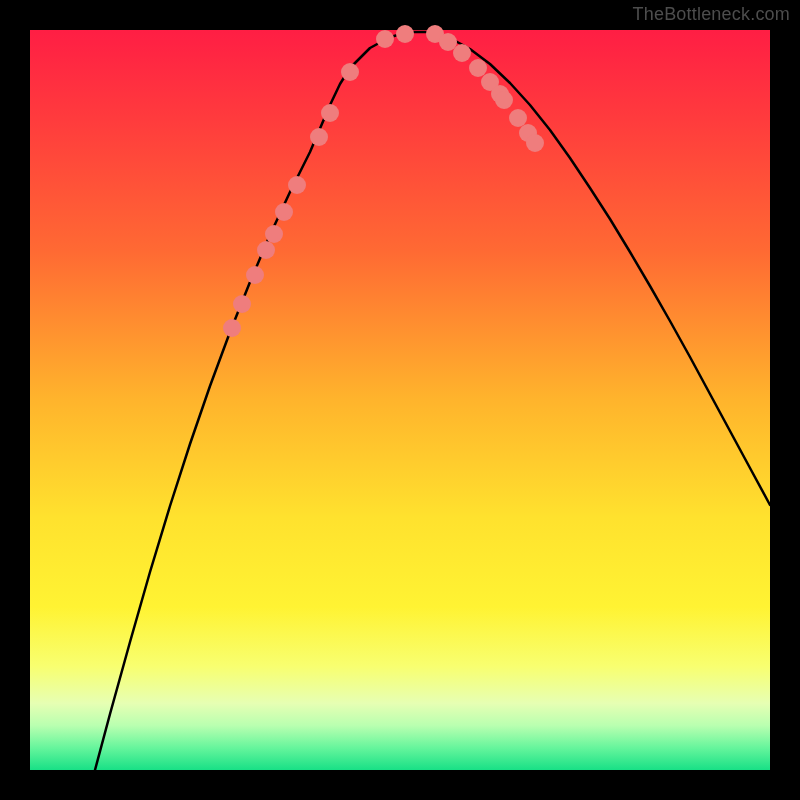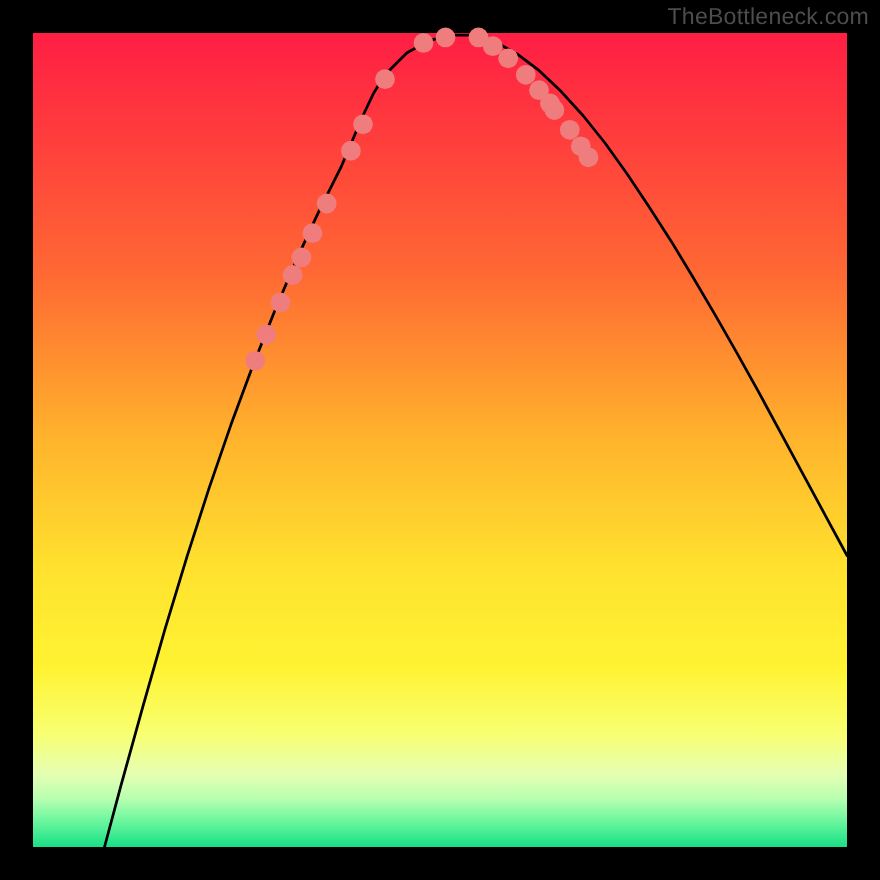--- a/index.html
+++ b/index.html
@@ -39,21 +39,21 @@
       #b9ffb0 94%,
       #66f59c 97%,
       #18e086 100%
     );
   }
   .watermark {
     position: absolute;
     top: 4px;
     right: 10px;
     color: #4d4d4d;
-    font-size: 21px;
+    font-size: 18px;
     letter-spacing: 0.2px;
     font-weight: 400;
     user-select: none;
   }
   svg.curve {
     position: absolute;
     left: 0;
     top: 0;
     width: 740px;
     height: 740px;

